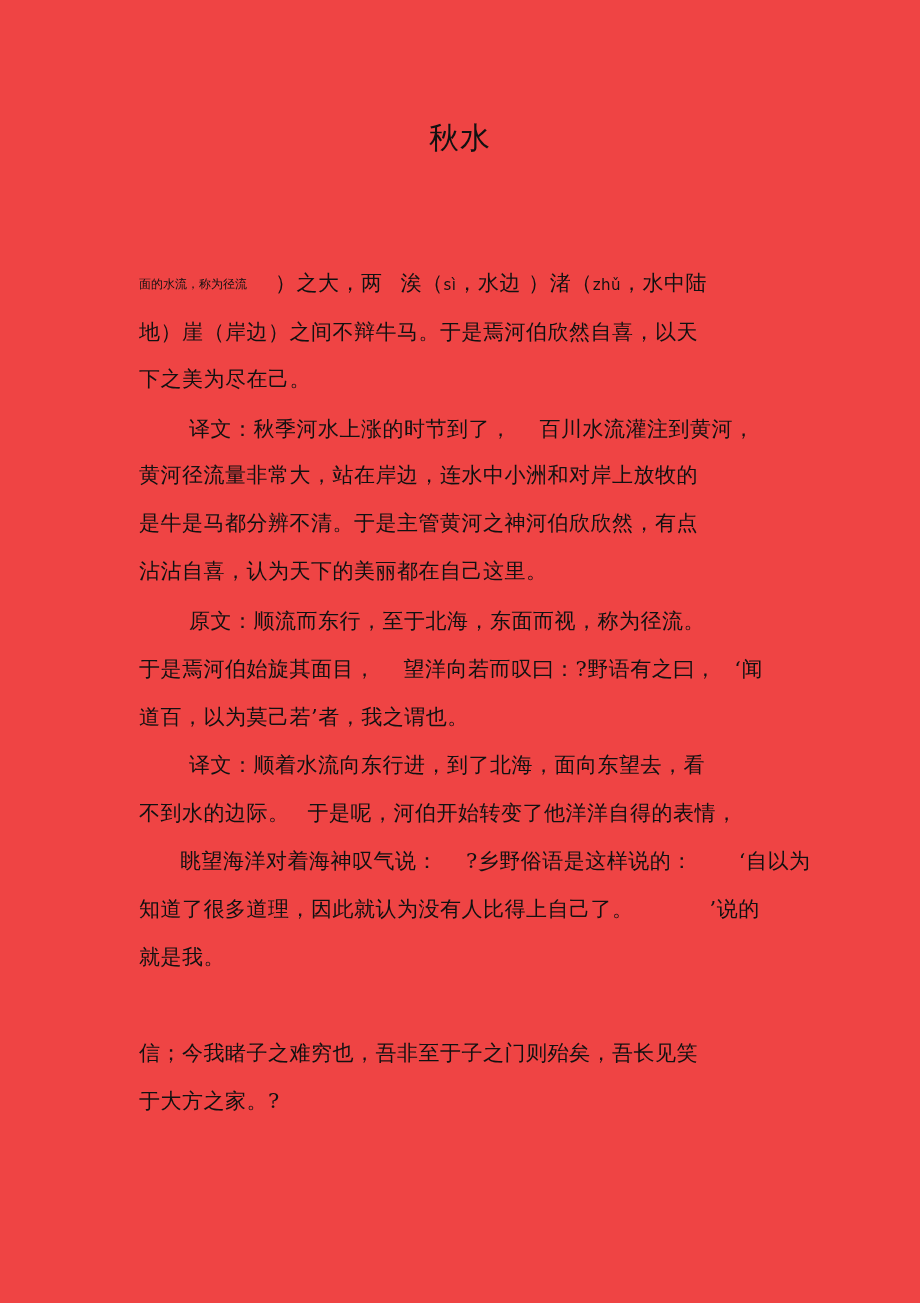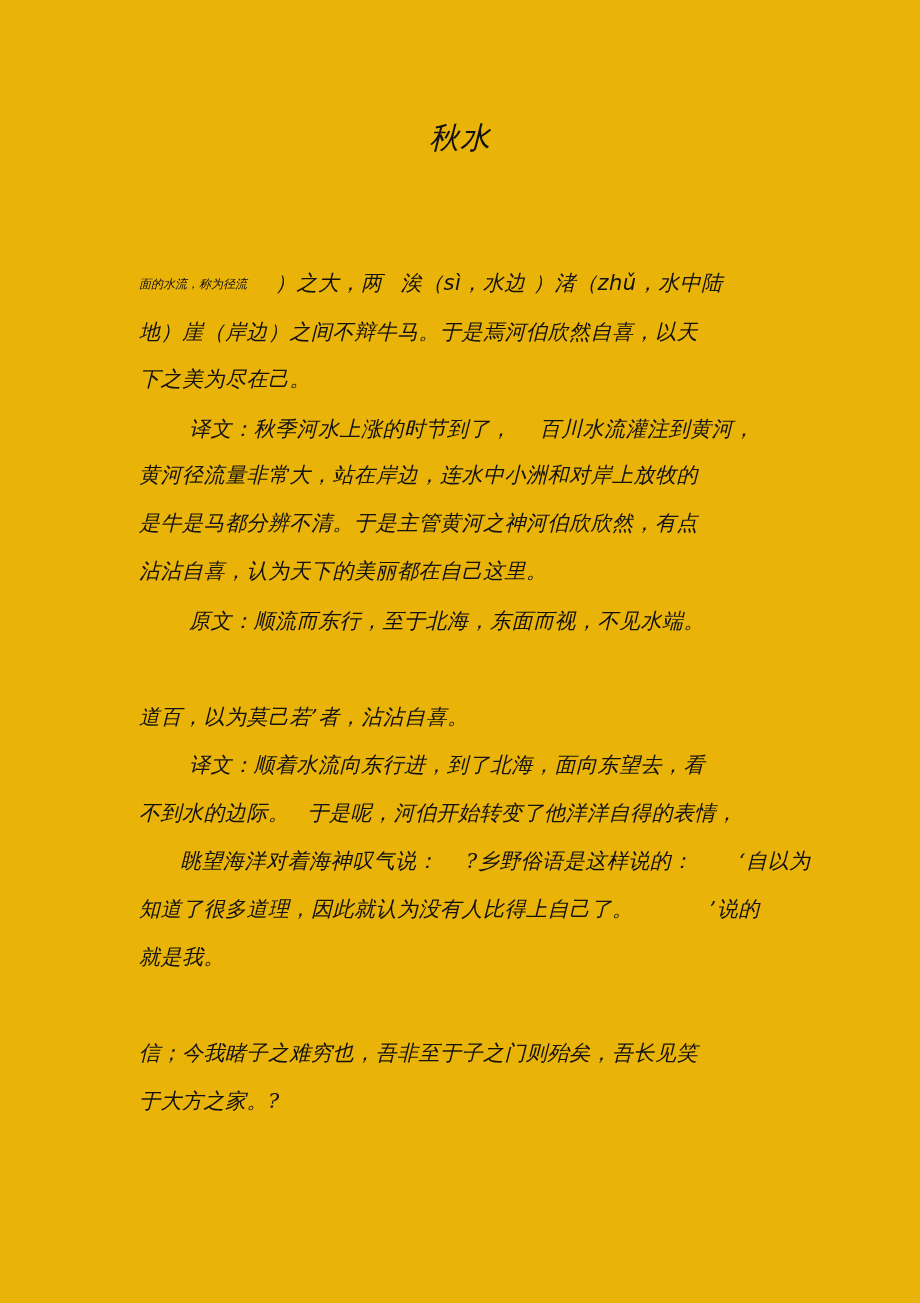--- a/index.html
+++ b/index.html
@@ -13,22 +13,21 @@
       position: relative;
       overflow: hidden;
       font-family: "DejaVu Serif", "Liberation Serif", serif;
       color: #111111;
     }
     .page {
       position: absolute;
       left: 0; top: 0;
       width: 920px;
       height: 1303px;
-      background: #eab308;
-      font-style: italic;
+      background: #ef4444;
     }
     .title {
       position: absolute;
       left: 0;
       top: 118px;
       width: 920px;
       text-align: center;
       font-size: 30px;
       line-height: 40px;
       letter-spacing: 1px;
@@ -42,21 +41,21 @@
       letter-spacing: 0.5px;
     }
     .indent { left: 189px; }
     .small {
       font-size: 12px;
       letter-spacing: 0;
       vertical-align: 2px;
     }
     .pinyin {
       font-family: "DejaVu Sans", "Liberation Sans", sans-serif;
-      font-size: 21px;
+      font-size: 15px;
     }
     .gap-s { display: inline-block; width: 18px; }
     .gap-m { display: inline-block; width: 28px; }
     .gap-l { display: inline-block; width: 46px; }
     .gap-xl { display: inline-block; width: 76px; }
     .gap-xxl { display: inline-block; width: 92px; }
   </style>
 </head>
 <body>
 
@@ -72,24 +71,25 @@
   <div class="line" style="top:317px;">地）崖（岸边）之间不辩牛马。于是焉河伯欣然自喜，以天</div>
 
   <div class="line indent" style="top:414px;"><span>译文：秋季河水上涨的时节到了，</span><span class="gap-m"></span><span>百川水流灌注到黄河，</span></div>
 
   <div class="line" style="top:460px;">黄河径流量非常大，站在岸边，连水中小洲和对岸上放牧的</div>
 
   <div class="line" style="top:508px;">是牛是马都分辨不清。于是主管黄河之神河伯欣欣然，有点</div>
 
   <div class="line" style="top:556px;">沾沾自喜，认为天下的美丽都在自己这里。</div>
 
-  <div class="line indent" style="top:606px;">原文：顺流而东行，至于北海，东面而视，不见水端。</div>
+  <div class="line indent" style="top:606px;">原文：顺流而东行，至于北海，东面而视，称为径流。</div>
 
+  <div class="line" style="top:654px;"><span>于是焉河伯始旋其面目，</span><span class="gap-m"></span><span>望洋向若而叹曰：?野语有之曰，</span><span class="gap-s"></span><span>‘闻</span></div>
 
-  <div class="line" style="top:702px;">道百，以为莫己若’者，沾沾自喜。</div>
+  <div class="line" style="top:702px;">道百，以为莫己若’者，我之谓也。</div>
 
   <div class="line indent" style="top:750px;">译文：顺着水流向东行进，到了北海，面向东望去，看</div>
 
   <div class="line" style="top:798px;"><span>不到水的边际。</span><span class="gap-s"></span><span>于是呢，</span><span>河伯开始转变了他洋洋自得的表情，</span></div>
 
   <div class="line" style="top:846px;margin-left:41px;"><span>眺望海洋对着海神叹气说：</span><span class="gap-m"></span><span>?乡野俗语是这样说的：</span><span class="gap-l"></span><span>‘自以为</span></div>
 
   <div class="line" style="top:894px;"><span>知道了很多道理，因此就认为没有人比得上自己了。</span><span class="gap-xl"></span><span>’说的</span></div>
 
   <div class="line" style="top:942px;">就是我。</div>

